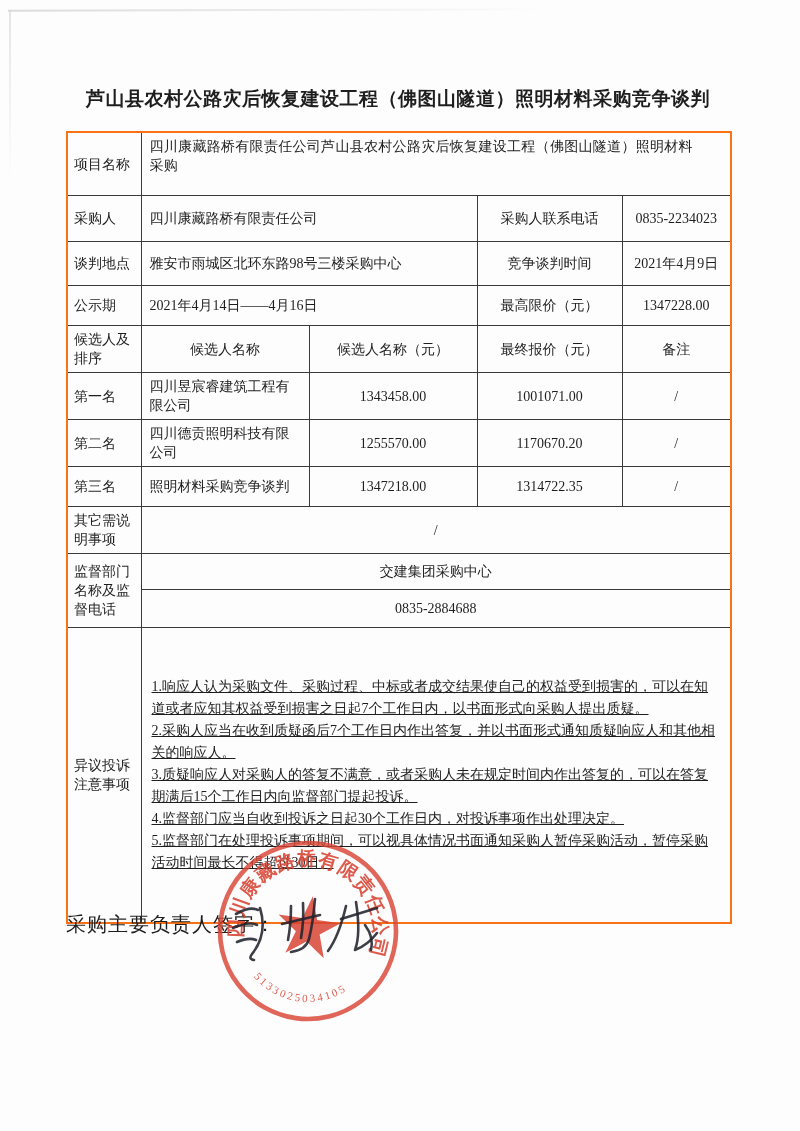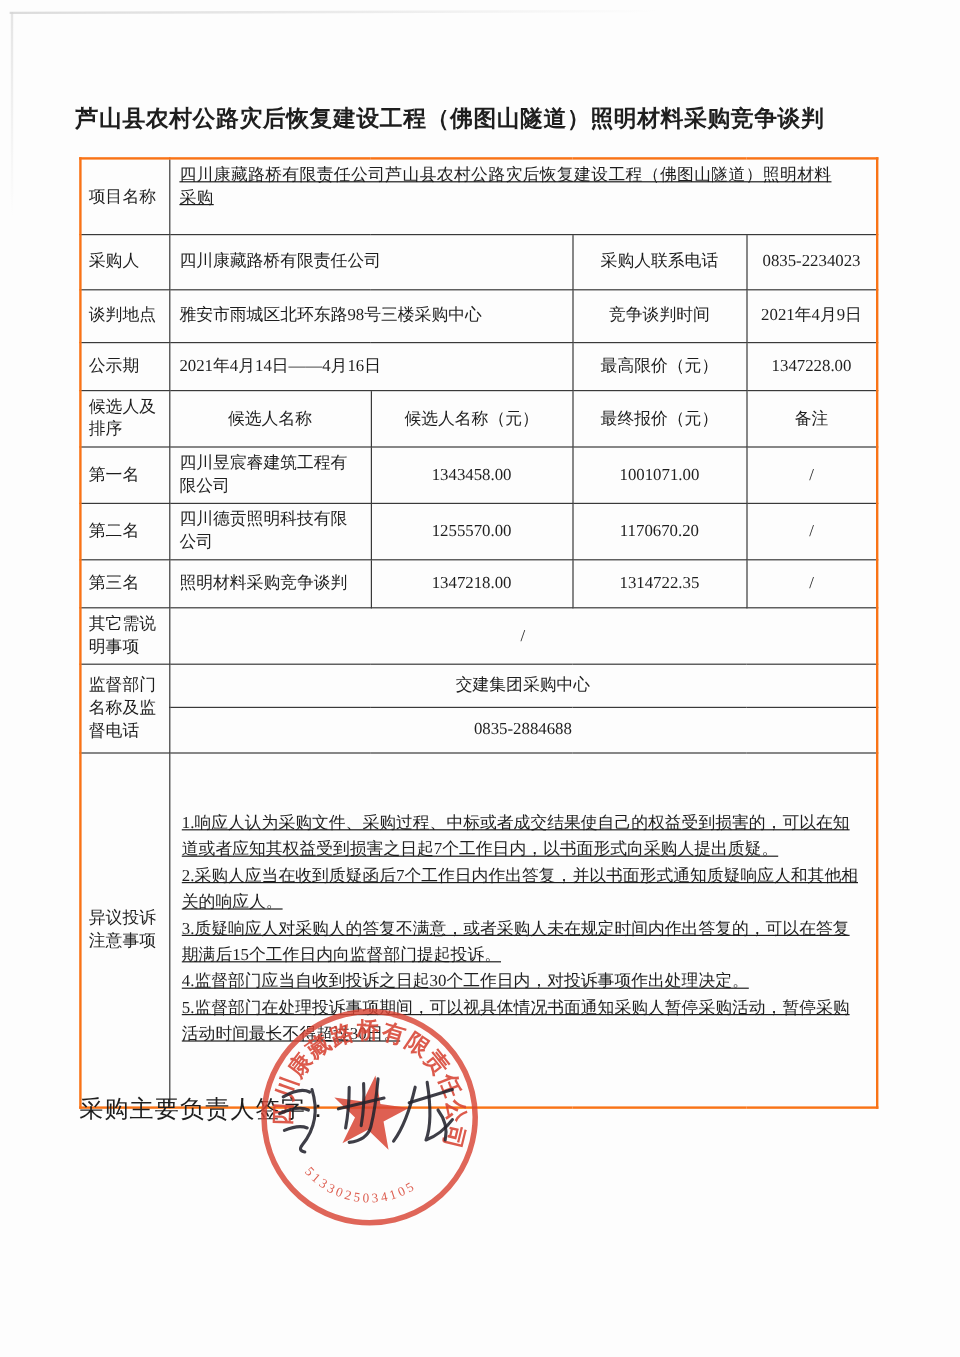--- a/index.html
+++ b/index.html
@@ -9,31 +9,31 @@
     color:#1e1e1e;
   }
   .page{position:relative;width:800px;height:1131px;background:#fdfdfd;overflow:hidden;}
   
   .edge-top{position:absolute;left:8px;top:9px;width:540px;height:2px;
     background:linear-gradient(90deg,#cdcdcd,#e7e7e7 60%,rgba(255,255,255,0));opacity:.7;transform:rotate(-.15deg);}
   .edge-left{position:absolute;left:9px;top:10px;width:2px;height:170px;
     background:linear-gradient(#d4d4d4,rgba(255,255,255,0));opacity:.6;}
 
   .title{position:absolute;top:86px;left:63px;width:670px;margin:0;
-    font-size:19px;font-weight:bold;letter-spacing:.5px;white-space:nowrap;}
+    text-align:center;font-size:19px;font-weight:bold;letter-spacing:.5px;white-space:nowrap;}
 
   table.doc{position:absolute;top:131px;left:66px;width:664px;
     border-collapse:collapse;table-layout:fixed;font-size:14px;
     border:2px solid #f97316;}
   td{border:1.5px solid #3a3a3a;padding:4px 8px;vertical-align:middle;line-height:19px;
     word-break:break-all;overflow:hidden;}
   td.lbl{padding:4px 6px;text-align:left;}
   td.lblc{padding:4px 6px;text-align:left;}
   td.c{text-align:center;font-family:Liberation Serif, serif;}
-  td.project-val{padding:4px 30px 20px 8px;letter-spacing:.3px;text-decoration:underline;}
+  td.project-val{padding:4px 30px 20px 8px;letter-spacing:.3px;}
   td.obj-cell{padding:8px 10px;line-height:22px;text-decoration:underline;}
   .obj-item{margin:0;}
 
   .sig-label{position:absolute;left:66px;top:911px;font-size:20px;letter-spacing:1px;}
 
   svg.seal{position:absolute;left:196px;top:826px;width:224px;height:210px;}
   .seal-arc-text{font-size:19px;font-weight:bold;letter-spacing:1px;fill:#d84434;opacity:.88;}
   .seal-num{font-size:11px;letter-spacing:2.5px;fill:#d84434;opacity:.85;}
   .ink{stroke:#23232e;stroke-width:2.6;fill:none;stroke-linecap:round;stroke-linejoin:round;opacity:.88;}
 </style>

